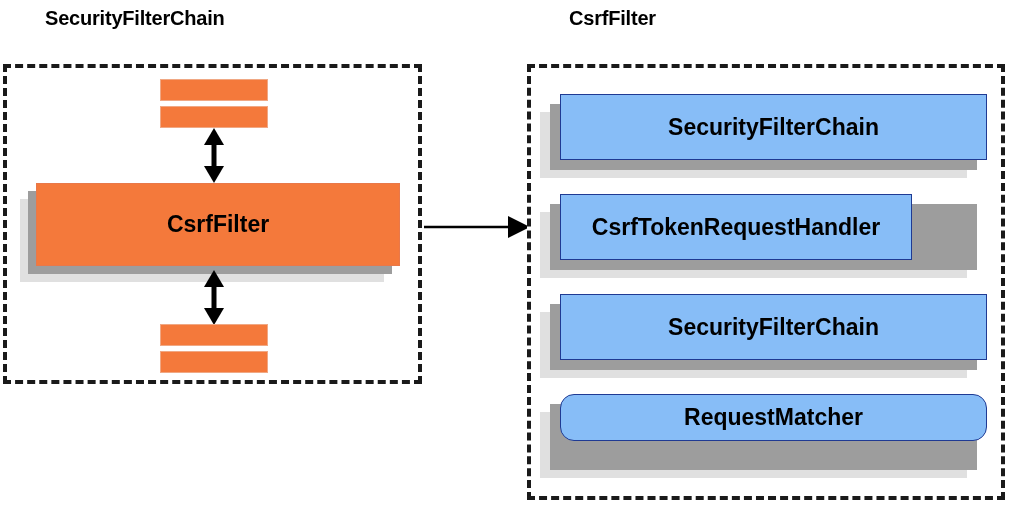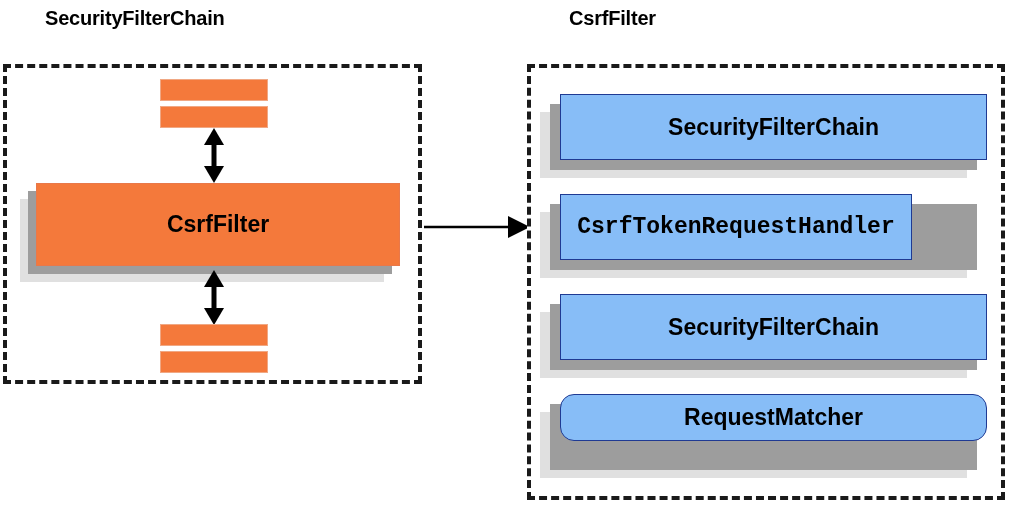--- a/index.html
+++ b/index.html
@@ -146,21 +146,21 @@
   <div class="dashed-box" id="box-right"></div>
 
   <div class="shadow-light" style="left:540px; top:112px; width:427px; height:66px;"></div>
   <div class="shadow-mid" style="left:550px; top:104px; width:427px; height:66px;"></div>
   <div class="blue-box" style="left:560px; top:94px; width:427px; height:66px;">
     <span class="label">SecurityFilterChain</span>
   </div>
 
   <div class="shadow-light" style="left:540px; top:212px; width:427px; height:66px;"></div>
   <div class="shadow-mid" style="left:550px; top:204px; width:427px; height:66px;"></div>
-  <div class="blue-box" style="left:560px; top:194px; width:352px; height:66px;font-family:Liberation Mono, monospace;">
+  <div class="blue-box" style="left:560px; top:194px; width:352px; height:66px;">
     <span class="label">CsrfTokenRequestHandler</span>
   </div>
 
   <div class="shadow-light" style="left:540px; top:312px; width:427px; height:66px;"></div>
   <div class="shadow-mid" style="left:550px; top:304px; width:427px; height:66px;"></div>
   <div class="blue-box" style="left:560px; top:294px; width:427px; height:66px;">
     <span class="label">SecurityFilterChain</span>
   </div>
 
   <div class="shadow-light" style="left:540px; top:412px; width:427px; height:66px;"></div>

